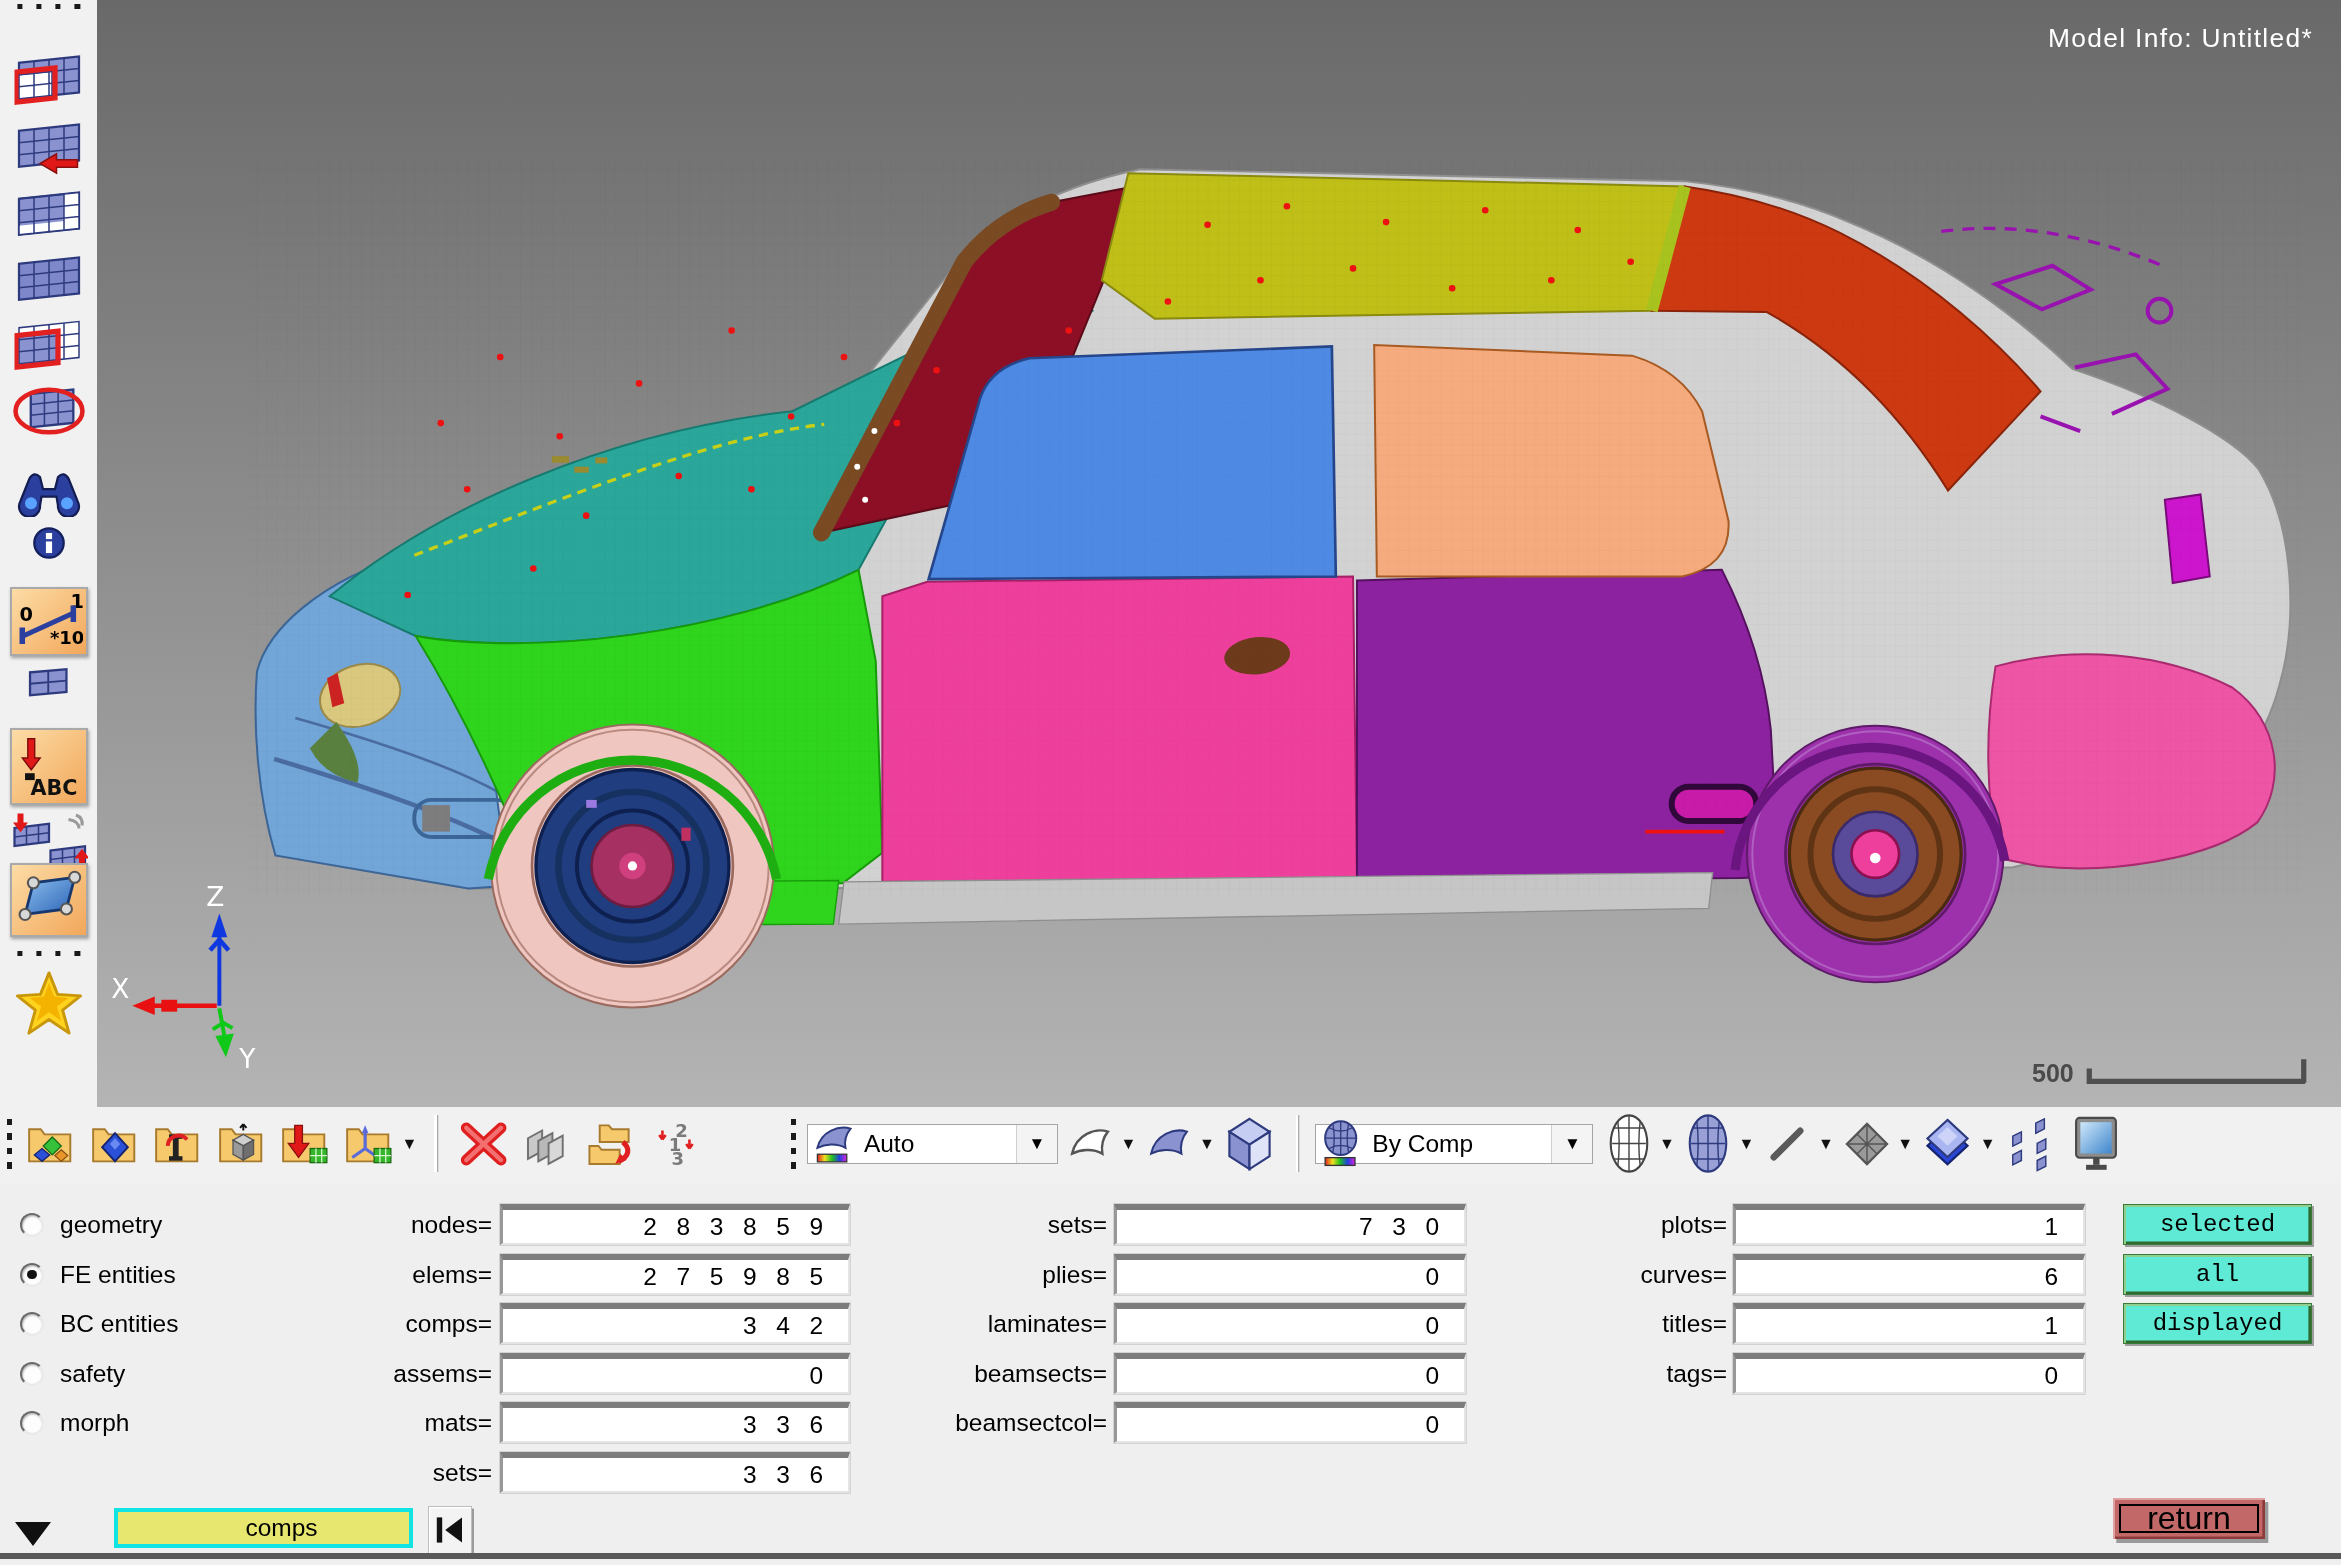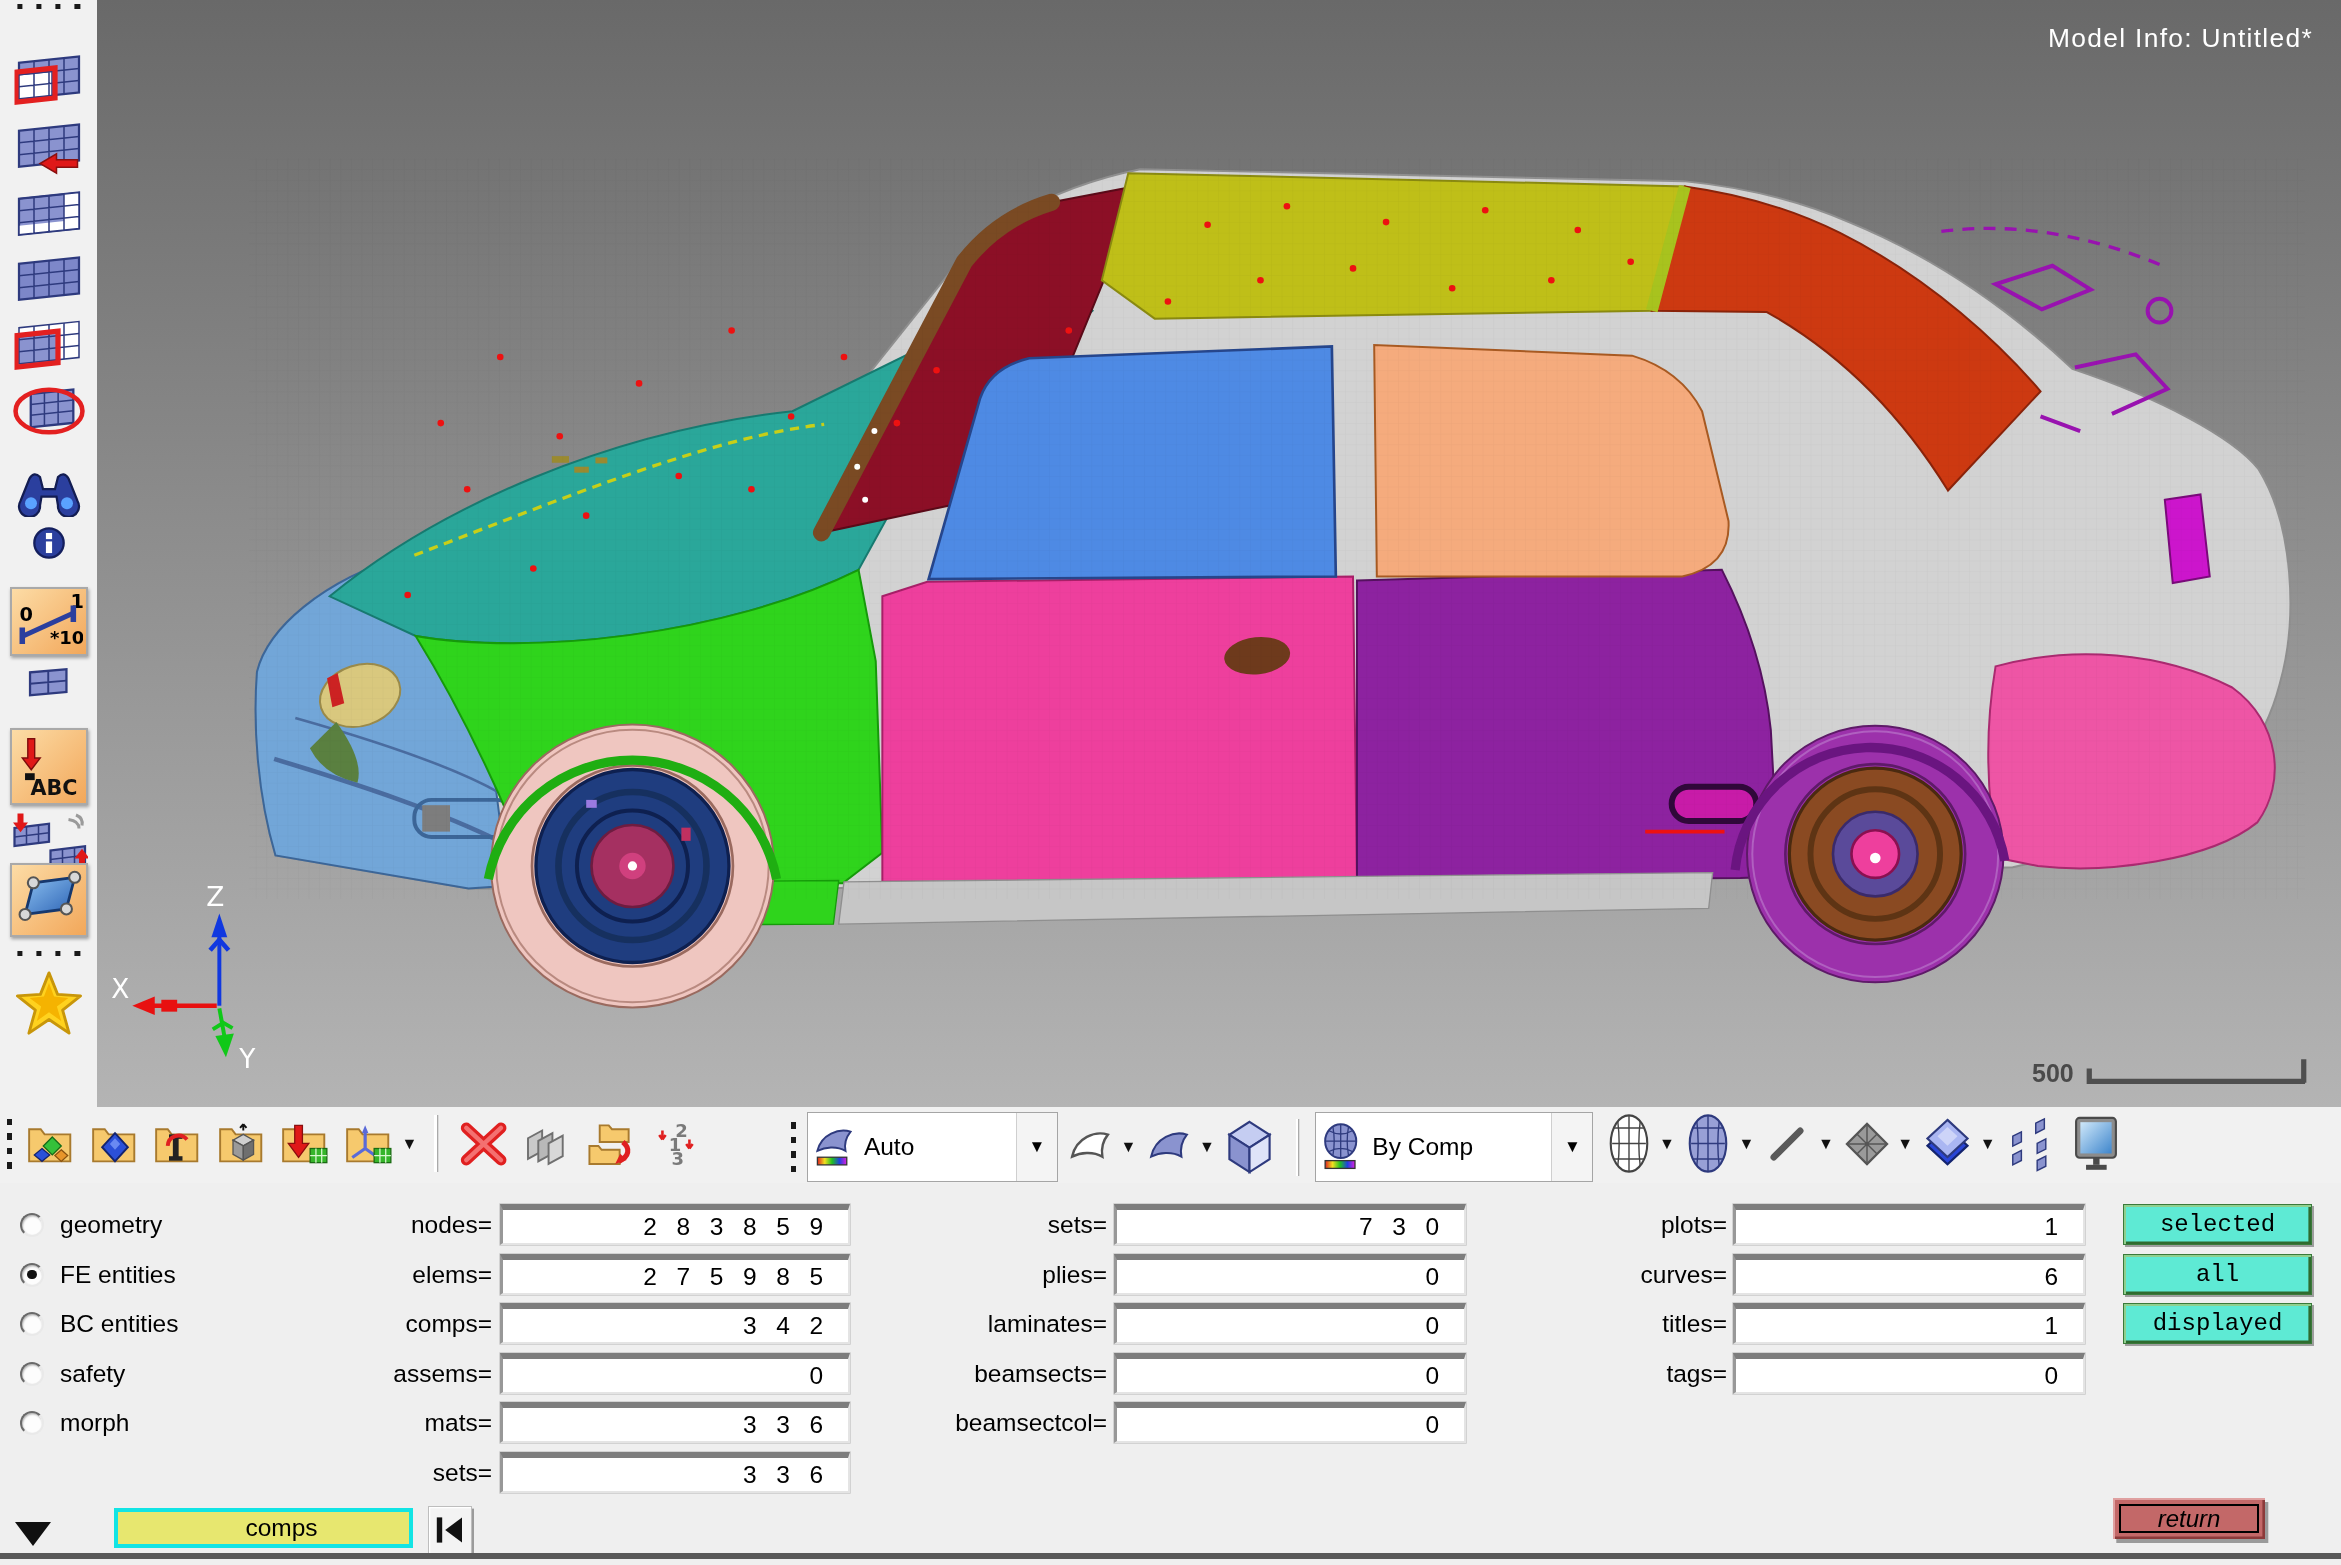--- a/index.html
+++ b/index.html
@@ -27,21 +27,21 @@
   svg text { font-family:"DejaVu Sans", sans-serif; }
 
   
   .toolbar { position:absolute; left:0; top:1107px; width:2342px; height:77px; background:#f1f1f1; }
   .tgroup { position:absolute; top:5.3px; display:flex; align-items:center; gap:6.6px; }
   .vdots { display:flex; flex-direction:column; gap:8px; margin:0 4px; }
   .vdots i { width:5.3px; height:6.6px; background:#1a1a1a; }
   .tbtn { width:57px; height:63px; display:flex; align-items:center; justify-content:center; }
   .mini-drop { font-size:16px; color:#111; margin-left:-2.6px; }
   .vsep { width:2.6px; height:57px; background:#fff; box-shadow:1.3px 0 0 #aaa; margin:0 10.6px; }
-  .combo { height:70px; background:#fff; border:0.7px solid #a5a5a5; display:flex; align-items:stretch; }
+  .combo { height:40px; background:#fff; border:0.7px solid #a5a5a5; display:flex; align-items:stretch; }
   .combo .cicon { width:52px; display:flex; align-items:center; justify-content:center; }
   .combo .clabel { flex:1; display:flex; align-items:center; font-size:24.5px; padding-left:4px; }
   .combo .cdrop { width:41px; border-left:0.7px solid #cfcfcf; background:#f4f4f4;
                   display:flex; align-items:center; justify-content:center; font-size:17px; }
 
   
   .panel { position:absolute; left:0; top:1183px; width:2342px; height:383px; background:#efefef; }
   .radio-row { position:absolute; left:20px; height:41px; display:flex; align-items:center; gap:16px; font-size:24.5px; }
   .radio { width:24px; height:24px; border-radius:50%; background:#fdfdfd; border:2px solid;
            border-color:#6a6a6a #e9e9e9 #e9e9e9 #6a6a6a; box-shadow:inset 0.7px 1.3px 2px rgba(0,0,0,.3); }
@@ -58,21 +58,21 @@
   .dd-tri { position:absolute; left:14.5px; top:1522px; width:0; height:0;
             border-left:18px solid transparent; border-right:18px solid transparent; border-top:24px solid #101010; }
   .comps-btn { position:absolute; left:114px; top:1508px; width:299px; height:40px; background:#e7e76f;
                border:4.6px solid #12e4e4; display:flex; align-items:center; justify-content:center; font-size:24.5px;padding-left:36px; }
   .pager-btn { position:absolute; left:428px; top:1506px; width:44px; height:48px; background:#f3f3f3;
                border:0.7px solid #bdbdbd; box-shadow:2px 2.6px 0 #9b9b9b, inset 1.3px 1.3px 0 #fff;
                display:flex; align-items:center; justify-content:center; }
   .return-btn { position:absolute; left:2113px; top:1498px; width:152px; height:41px; background:#c36868;
                 box-shadow:inset 2px 2px 0 #dfa0a0, inset -2.6px -2.6px 0 #8c3a3a, 3.3px 4px 0 #9a9a9a;
                 outline:2.6px solid #000; outline-offset:-8px;
-                display:flex; align-items:center; justify-content:center; font-size:24px;font-style:italic; }
+                display:flex; align-items:center; justify-content:center; font-size:32px; }
   .bottom-line { position:absolute; left:0; top:1553px; width:2342px; height:6px; background:#595959; }
 </style>
 </head>
 <body>
 
 <div class="root">
 
   <div class="sidebar">
     <div class="s-item hdots" style="top:4px">
         <i></i>

